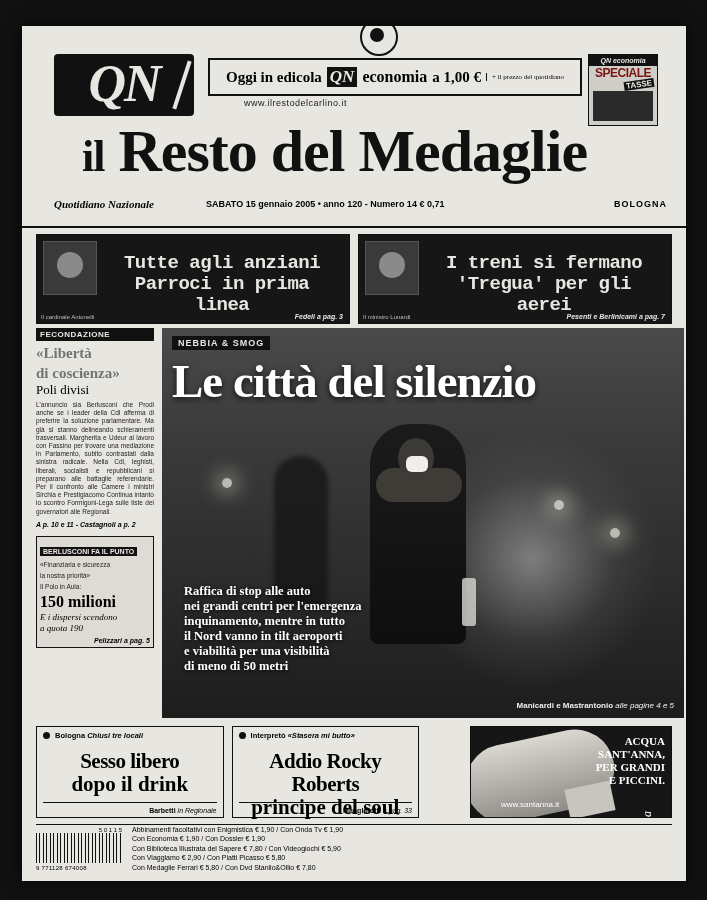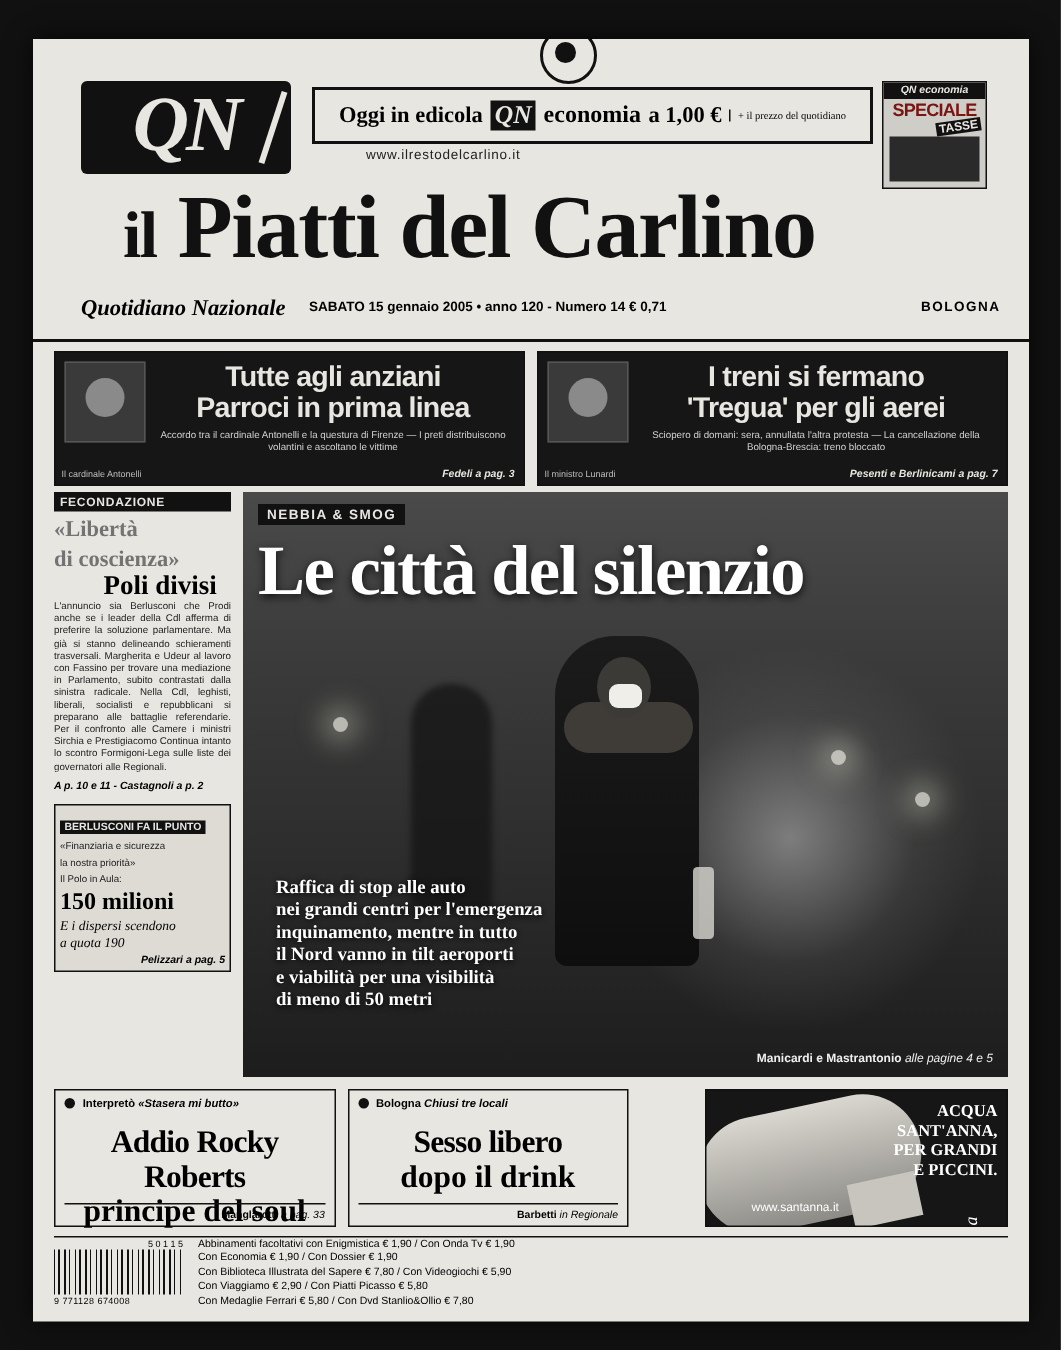--- a/index.html
+++ b/index.html
@@ -34,53 +34,53 @@
   .econbox .ebimg{position:absolute;left:4px;bottom:4px;width:60px;height:30px;background:#2a2a2a;}
 
   .siteurl{position:absolute;left:222px;top:72px;font-size:9px;letter-spacing:.5px;color:#222;}
 
   .title{position:absolute;left:60px;top:88px;width:600px;height:74px;
          font-family:"Liberation Serif",serif;font-weight:bold;font-size:60px;line-height:74px;color:#111;
          letter-spacing:-1px;white-space:nowrap;}
   .title .small{font-size:44px;}
 
   .subline{position:absolute;left:32px;top:172px;width:600px;font-size:9px;}
-  .subline .qn-it{font-family:"Liberation Serif",serif;font-style:italic;font-weight:bold;font-size:15px;}
+  .subline .qn-it{font-family:"Liberation Serif",serif;font-style:italic;font-weight:bold;font-size:11px;}
   .subline .dateline{position:absolute;left:152px;top:1px;font-size:9px;font-weight:bold;}
   .subline .city{position:absolute;left:560px;top:1px;font-size:9px;font-weight:bold;letter-spacing:1px;}
 
   
   .teasers{position:absolute;left:14px;top:208px;width:636px;height:90px;display:flex;gap:8px;}
   .teaser{flex:1;background:#161616;color:#e8e6e1;position:relative;border:1px solid #111;overflow:hidden;}
   .teaser .thumb{position:absolute;left:6px;top:6px;width:52px;height:52px;background:#3a3a3a;border:1px solid #555;}
   .teaser .thumb:after{content:"";position:absolute;left:13px;top:10px;width:26px;height:26px;border-radius:50%;background:#8a8a8a;}
-  .teaser h2{margin:0;padding:6px 6px 0 64px;font-family:Liberation Sans, sans-serif;font-size:19px;line-height:21px;
+  .teaser h2{margin:12px;padding:6px 6px 0 64px;font-family:Liberation Mono, monospace;font-size:19px;line-height:21px;
              font-weight:bold;text-align:center;letter-spacing:-.5px;}
   .teaser .dek{margin:4px 6px 0 64px;font-size:6.5px;line-height:8px;text-align:center;color:#cfcfcf;}
   .teaser .cap{position:absolute;left:4px;bottom:3px;font-size:6px;color:#bdbdbd;}
   .teaser .ref{position:absolute;right:6px;bottom:3px;font-size:7px;font-weight:bold;font-style:italic;color:#e8e6e1;}
 
   
   .body{position:absolute;left:14px;top:302px;width:636px;height:274px;}
 
   .leftcol{position:absolute;left:0;top:0;width:118px;height:390px;}
   .kicker{background:#111;color:#e8e6e1;font-size:8px;font-weight:bold;padding:2px 4px;letter-spacing:.5px;}
   .leftcol h3{margin:4px 0 2px;font-family:"Liberation Serif",serif;font-size:15px;line-height:16px;font-weight:bold;color:#737373;}
-  .leftcol .sub{font-family:"Liberation Serif",serif;font-size:18px;font-weight:bold;line-height:14px;margin-bottom:4px;margin-left:33px;}
+  .leftcol .sub{font-family:"Liberation Serif",serif;font-size:13px;font-weight:normal;line-height:14px;margin-bottom:4px;}
   .leftcol p{margin:0;font-size:6.5px;line-height:8.2px;text-align:justify;color:#222;}
   .leftcol .ref{margin-top:5px;font-size:7px;font-style:italic;font-weight:bold;}
   .boxad{margin-top:8px;border:1px solid #111;background:#dedbd5;padding:3px;}
   .boxad .bk{background:#111;color:#e8e6e1;font-size:7px;font-weight:bold;padding:1px 3px;display:inline-block;}
   .boxad p{margin:3px 0 0;font-size:6.5px;line-height:8px;text-align:justify;}
   .boxad .big{font-family:"Liberation Serif",serif;font-size:16px;font-weight:bold;line-height:17px;margin:2px 0;}
   .boxad .it{font-family:"Liberation Serif",serif;font-style:italic;font-size:9px;line-height:11px;}
   .boxad .ref{font-size:7px;font-style:italic;font-weight:bold;text-align:right;margin-top:3px;}
 
   
-  .hero{position:absolute;left:126px;top:0;width:510px;height:390px;background:#6d28d9;overflow:hidden;}
+  .hero{position:absolute;left:126px;top:0;width:510px;height:390px;background:#6d28d9;overflow:hidden;padding-left:12px;}
   .hero .haze{position:absolute;inset:0;
     background:linear-gradient(180deg,#4a4a4a 0%,#3a3a3a 30%,#2d2d2d 62%,#1d1d1d 100%);}
   .hero .glow{position:absolute;left:46%;top:26%;width:260px;height:260px;border-radius:50%;
     background:radial-gradient(circle,rgba(190,190,190,.55) 0%,rgba(120,120,120,.18) 45%,rgba(0,0,0,0) 70%);}
   .hero .lamp{position:absolute;width:10px;height:10px;border-radius:50%;background:rgba(230,230,220,.75);
               box-shadow:0 0 18px 8px rgba(220,220,200,.35);}
   .hero .figure{position:absolute;left:208px;top:96px;width:96px;height:220px;
     background:linear-gradient(180deg,#1b1b1b,#0e0e0e);border-radius:40px 40px 8px 8px;}
   .hero .face{position:absolute;left:236px;top:110px;width:36px;height:40px;border-radius:50%;
     background:#3c3a36;}
@@ -159,21 +159,21 @@
       <div class="eb1">QN economia</div>
       <div class="eb2">SPECIALE</div>
       <div class="eb3">TASSE</div>
       <div class="ebimg"></div>
     </div>
 
     <div class="siteurl">www.ilrestodelcarlino.it</div>
 
     <div class="title">
       <span class="small">il</span>
-      <span>Piatti del Carlino</span>
+      <span>Resto del Medaglie</span>
     </div>
 
     <div class="subline">
       <span class="qn-it">Quotidiano Nazionale</span>
       <span class="dateline">SABATO 15 gennaio 2005 • anno 120 - Numero 14  € 0,71</span>
       <span class="city">BOLOGNA</span>
     </div>
   </div>
 
   <div class="teasers">
@@ -248,44 +248,44 @@
         <b>Manicardi e Mastrantonio</b>
         <span>alle pagine 4 e 5</span>
       </div>
     </div>
   </div>
 
   <div class="lower">
     <div class="lbox">
       <div class="tag">
         <span class="dot"></span>
+        <span>Bologna</span>
+        <span class="em">Chiusi tre locali</span>
+      </div>
+      <div class="hl">Sesso libero</div>
+      <div class="hl2">dopo il drink</div>
+      <div class="div"></div>
+      <div class="ref">
+        <span>Barbetti</span>
+        <i>in Regionale</i>
+      </div>
+    </div>
+
+    <div class="lbox">
+      <div class="tag">
+        <span class="dot"></span>
         <span>Interpretò</span>
         <span class="em">«Stasera mi butto»</span>
       </div>
       <div class="hl">Addio Rocky Roberts</div>
       <div class="hl2">principe del soul</div>
       <div class="div"></div>
       <div class="ref">
         <span>Manglarotti</span>
         <i>a pag. 33</i>
-      </div>
-    </div>
-
-    <div class="lbox">
-      <div class="tag">
-        <span class="dot"></span>
-        <span>Bologna</span>
-        <span class="em">Chiusi tre locali</span>
-      </div>
-      <div class="hl">Sesso libero</div>
-      <div class="hl2">dopo il drink</div>
-      <div class="div"></div>
-      <div class="ref">
-        <span>Barbetti</span>
-        <i>in Regionale</i>
       </div>
     </div>
 
     <div class="adbox">
       <div class="btl"></div>
       <div class="cap"></div>
       <div class="txt">
         <span>ACQUA</span><br>
         <span>SANT'ANNA,</span><br>
         <span>PER GRANDI</span><br>

